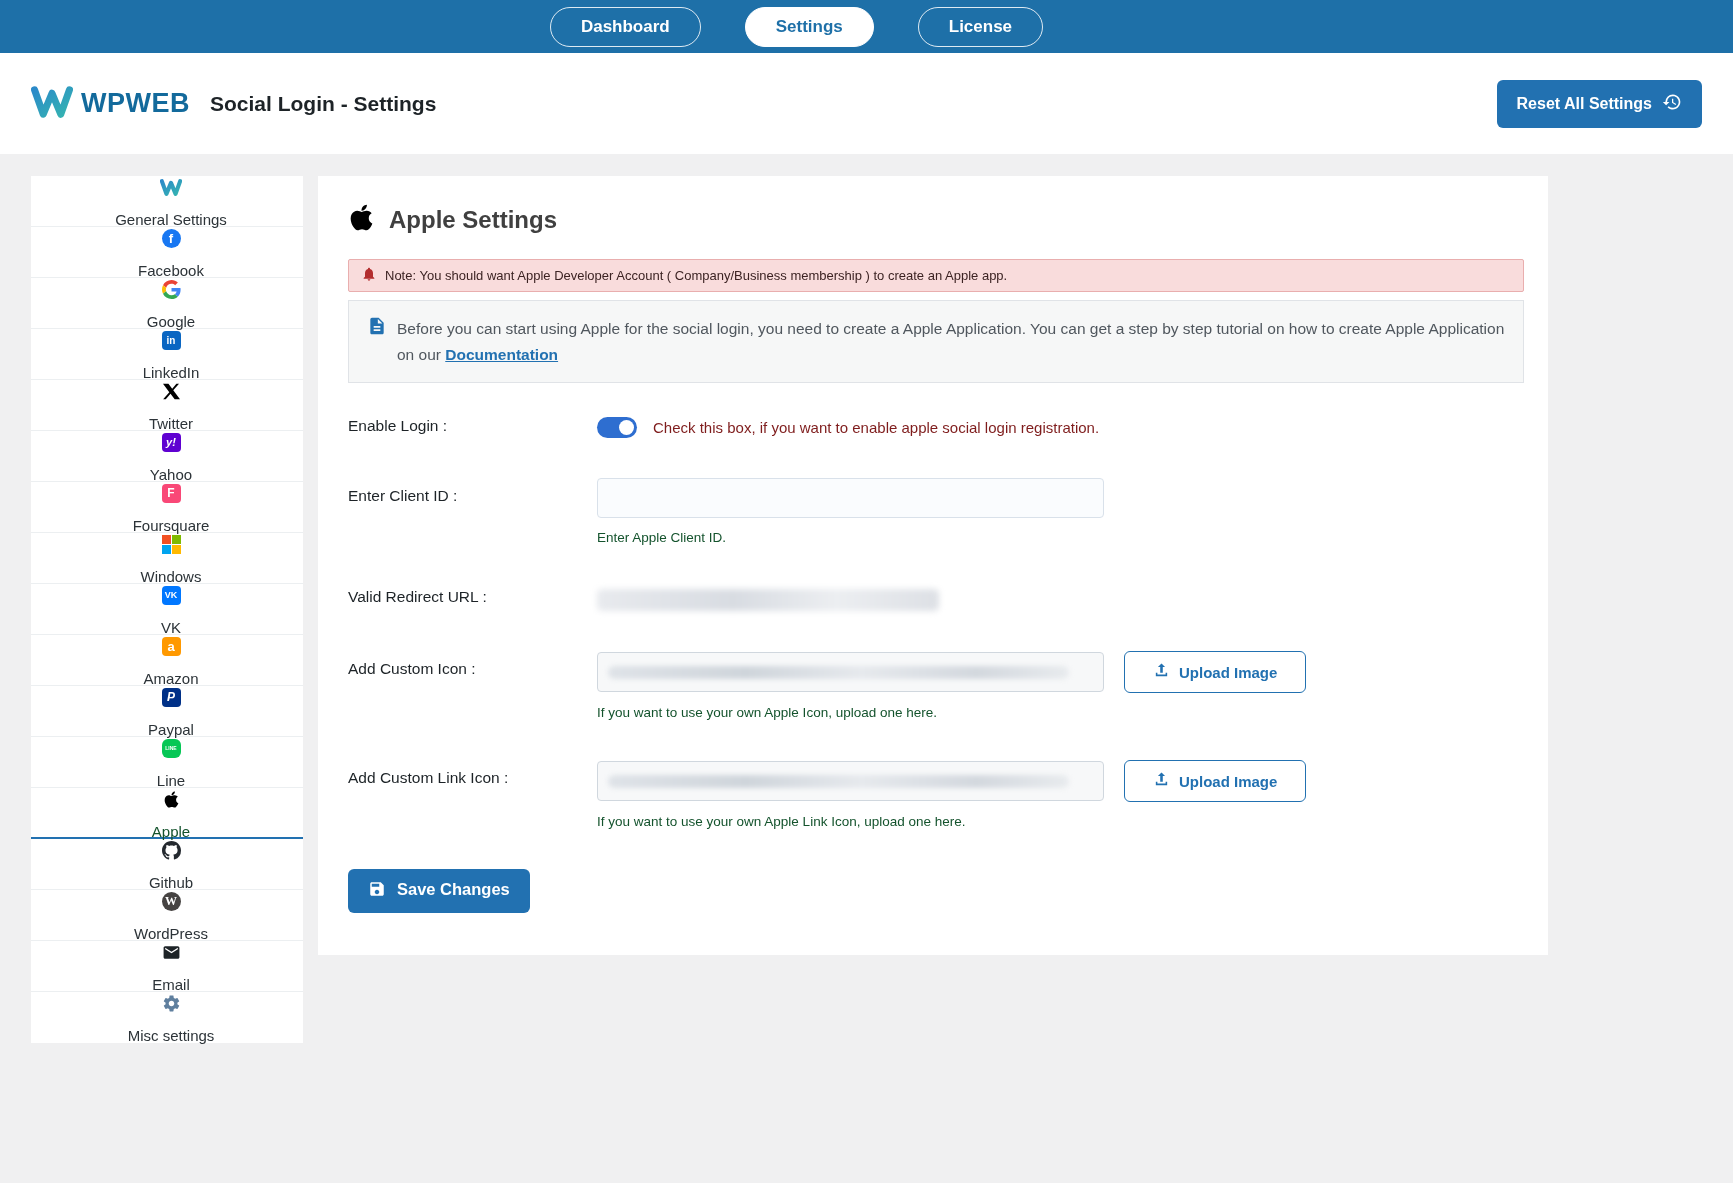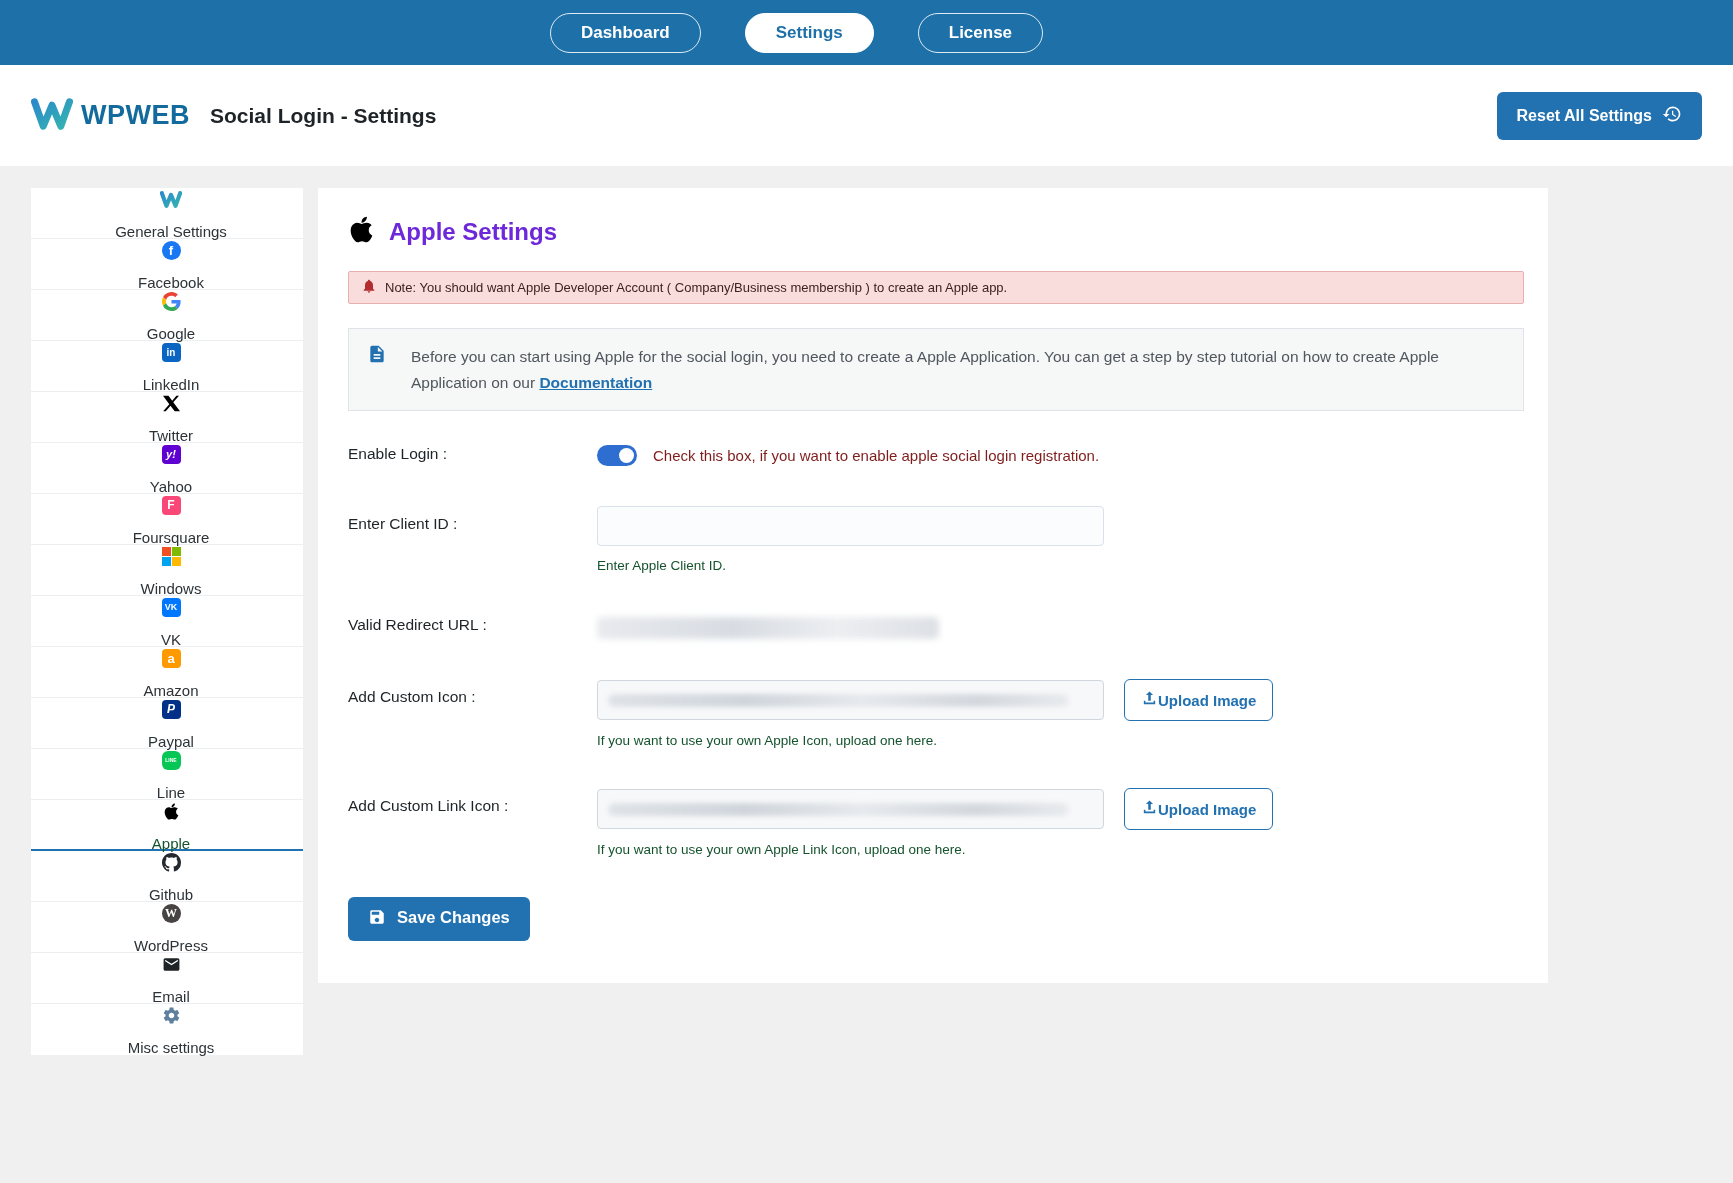--- a/index.html
+++ b/index.html
@@ -1,20 +1,20 @@
 <!DOCTYPE html>
 <html><head>
 <meta charset="utf-8">
 <style>
   * { margin:0; padding:0; box-sizing:border-box; }
   html,body { width:1733px; height:1183px; }
   body { font-family:"Liberation Sans", sans-serif; background:#f0f0f1; overflow:hidden; color:#1d2327; }
 
   
-  .topbar { height:65px; background:#1e70a8; display:flex; align-items:center; justify-content:center; }
+  .topbar { height:53px; background:#1e70a8; display:flex; align-items:center; justify-content:center; }
   .pills { display:flex; gap:44px; margin-right:140px; }
   .pill { font-family:inherit; font-size:17px; font-weight:600; color:#fff; background:transparent;
           border:1px solid rgba(255,255,255,.85); border-radius:21px; padding:9px 30px; cursor:pointer; }
   .pill.active { background:#fff; color:#1e70a8; border-color:#fff; }
 
   
   .header { height:101px; background:#fff; display:flex; align-items:center; padding:0 31px; }
   .logo { display:flex; align-items:center; gap:8px; }
   .logo-text { font-size:27px; font-weight:800; letter-spacing:.5px; color:#136a9c; }
   .page-title { font-size:21px; font-weight:700; color:#1d2327; margin-left:20px; }
@@ -32,27 +32,27 @@
   .s-ico { width:22px; height:22px; display:flex; align-items:center; justify-content:center; flex:0 0 22px; }
   .badge { width:19px; height:19px; border-radius:4px; color:#fff; display:flex; align-items:center;
            justify-content:center; font-weight:700; font-size:11px; }
   .badge.round { border-radius:50%; }
   .win-grid { display:grid; grid-template-columns:9px 9px; grid-template-rows:9px 9px; gap:1px; }
   .win-grid span { display:block; }
 
   
   .panel { width:1230px; background:#fff; padding:26px 24px 42px 30px; min-height:684px; }
   .panel-head { display:flex; align-items:center; gap:14px; }
-  .panel-head h2 { font-size:24px; font-weight:700; color:#6d28d9; }
+  .panel-head h2 { font-size:24px; font-weight:700; color:#404040; }
 
   .note { margin-top:22px; background:#f9dcdc; border:1px solid #e9aeae; border-radius:2px;
           padding:6px 12px; display:flex; align-items:center; gap:8px; font-size:13px; color:#3c2323; }
 
-  .info { margin-top:24px; background:#f6f7f7; border:1px solid #e0e3e7; padding:15px 18px;
-          display:flex; gap:24px; font-size:15.5px; color:#50575e; line-height:1.65; }
+  .info { margin-top:8px; background:#f6f7f7; border:1px solid #e0e3e7; padding:15px 18px;
+          display:flex; gap:10px; font-size:15.5px; color:#50575e; line-height:1.65; }
   .info a { color:#2271b1; font-weight:700; text-decoration:underline; }
 
   .form { margin-top:34px; }
   .frow { display:flex; margin-bottom:40px; }
   .flabel { width:249px; flex:0 0 249px; font-size:15.5px; font-weight:500; color:#1d2327; padding-top:9px; }
   .frow.compact .flabel { padding-top:0; }
   .fcontrol { flex:1; }
 
   .toggle-row { display:flex; align-items:center; gap:16px; }
   .toggle { width:40px; height:21px; border-radius:11px; background:#2e6ed0; position:relative; cursor:pointer; flex:0 0 40px; }
@@ -63,22 +63,22 @@
                 font-family:inherit; font-size:14px; padding:0 12px; color:#1d2327; }
   .input-box { width:507px; height:40px; border:1px solid #d0d7de; border-radius:4px; background:#f7f8f9;
                display:flex; align-items:center; padding:0 10px; }
   .blur-strip { height:13px; width:95%; border-radius:7px; filter:blur(2.5px);
                 background:linear-gradient(90deg,#dfe3e8,#cfd5db 30%,#e6e9ed 55%,#d3d8de 80%,#e8ebee); }
   .blur-pill { width:342px; height:22px; border-radius:5px; filter:blur(3px); margin-top:4px;
                background:linear-gradient(90deg,#e8eaee,#d8dce2 40%,#eceef1 70%,#dde0e5); }
   .help { margin-top:12px; font-size:13.5px; color:#14532d; }
 
   .input-line { display:flex; align-items:center; }
-  .upload-btn { margin-left:20px; display:flex; align-items:center; background:#fff; color:#2271b1;
-                border:1px solid #2271b1; border-radius:6px; padding:10px 16px; font-family:inherit;
+  .upload-btn { margin-left:20px; display:flex; align-items:center; gap:9px; background:#fff; color:#2271b1;
+                border:1px solid #2271b1; border-radius:6px; padding:10px 28px; font-family:inherit;
                 font-size:15px; font-weight:600; cursor:pointer; }
 
   .save-btn { margin-top:2px; display:flex; gap:11px; background:#2271b1; color:#fff;
               border:none; border-radius:6px; padding:11px 20px; font-family:inherit; font-size:16.5px;
               font-weight:700; cursor:pointer; }
 </style>
 </head>
 <body>
 
 <div class="topbar">

